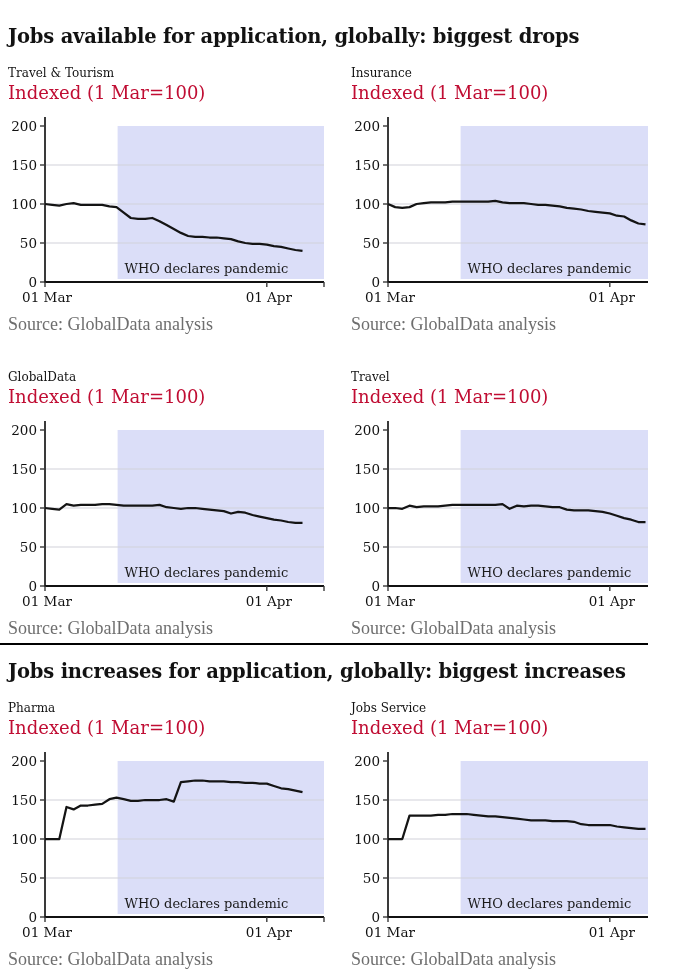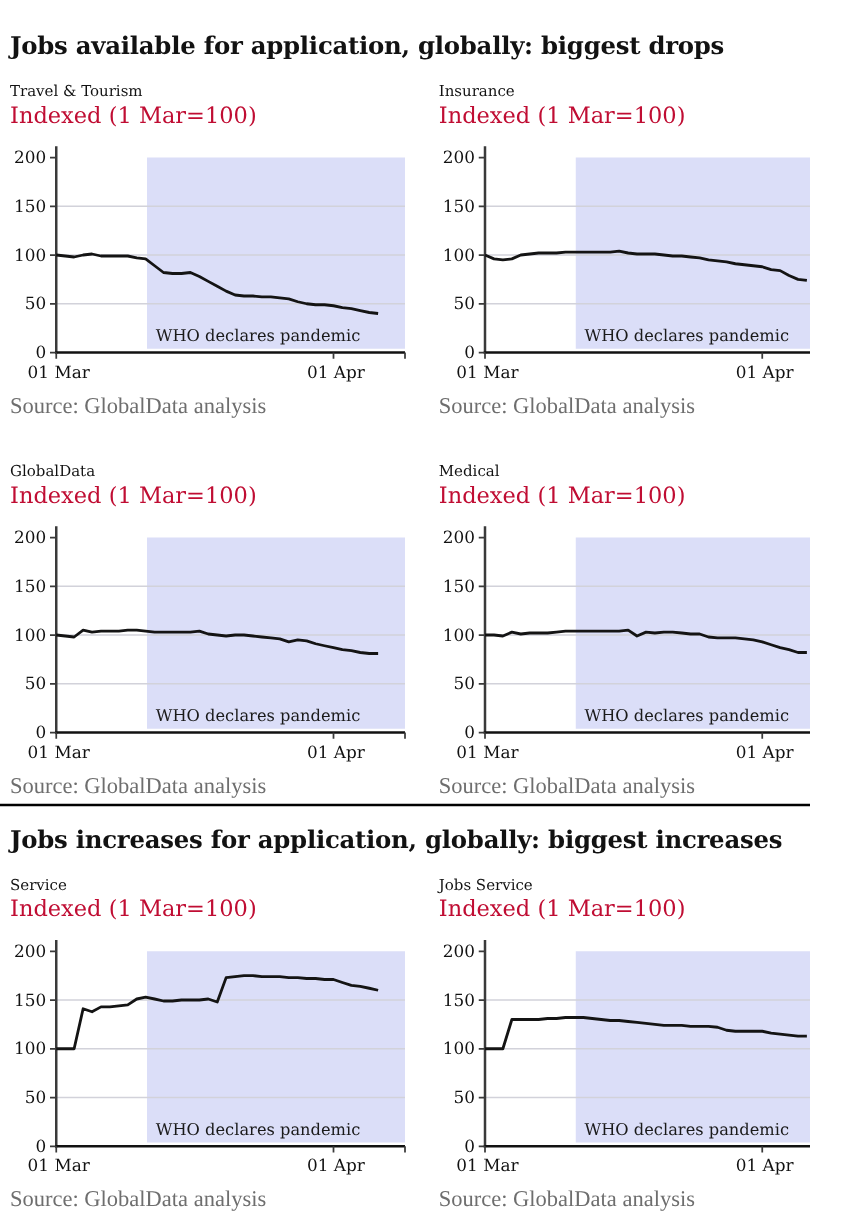--- a/index.html
+++ b/index.html
@@ -113,21 +113,21 @@
           <line x1="258.8" x2="258.8" y1="168" y2="173" stroke="#3a3a3a" stroke-width="1.4"></line>
           <text x="260.8" y="188" text-anchor="middle" class="tick">01 Apr</text>
           <line x1="316" x2="316" y1="168" y2="173" stroke="#3a3a3a" stroke-width="1.4"></line>
           <text x="116.6" y="159" class="annot">WHO declares pandemic</text>
           <polyline points="37.0,90.0 44.2,90.8 51.3,91.6 58.5,86.1 65.6,87.7 72.8,86.9 79.9,86.9 87.1,86.9 94.2,86.1 101.4,86.1 108.5,86.9 115.7,87.7 122.8,87.7 130.0,87.7 137.2,87.7 144.3,87.7 151.5,86.9 158.6,89.2 165.8,90.0 172.9,90.8 180.1,90.0 187.2,90.0 194.4,90.8 201.5,91.6 208.7,92.3 215.8,93.1 223.0,95.5 230.2,93.9 237.3,94.7 244.5,97.0 251.6,98.6 258.8,100.1 265.9,101.7 273.1,102.5 280.2,104.0 287.4,104.8 294.5,104.8" fill="none" stroke="#141414" stroke-width="2.25" stroke-linejoin="round" stroke-linecap="butt"></polyline>
         </svg>
       <div class="csource">Source: GlobalData analysis</div>
     </figure>
 
     <figure class="chart">
-      <h2 class="ctitle">Medical</h2>
+      <h2 class="ctitle">Travel</h2>
       <div class="csub">Indexed (1 Mar=100)</div>
       <svg class="plot" width="335" height="196" viewBox="0 0 335 196">
           <rect x="109.61153846153846" y="12" width="206.38846153846154" height="153" fill="#dbdef8"></rect>
           <line x1="37" x2="316" y1="129.0" y2="129.0" stroke="#d2d2da" stroke-width="1.1"></line>
           <line x1="37" x2="316" y1="90.0" y2="90.0" stroke="#d2d2da" stroke-width="1.1"></line>
           <line x1="37" x2="316" y1="51.0" y2="51.0" stroke="#d2d2da" stroke-width="1.1"></line>
           <line x1="37" x2="37" y1="3" y2="169" stroke="#3a3a3a" stroke-width="2"></line>
           <line x1="36" x2="316" y1="168" y2="168" stroke="#111" stroke-width="2"></line>
           <line x1="32" x2="37" y1="168.0" y2="168.0" stroke="#3a3a3a" stroke-width="1.4"></line>
           <text x="29" y="172.5" text-anchor="end" class="tick">0</text>
@@ -152,21 +152,21 @@
 
   </div>
 
   <hr class="divider">
 
   <h1 class="sec-header">Jobs increases for application, globally: biggest increases</h1>
 
   <div class="grid">
 
     <figure class="chart">
-      <h2 class="ctitle">Service</h2>
+      <h2 class="ctitle">Pharma</h2>
       <div class="csub">Indexed (1 Mar=100)</div>
       <svg class="plot" width="335" height="196" viewBox="0 0 335 196">
           <rect x="109.61153846153846" y="12" width="206.38846153846154" height="153" fill="#dbdef8"></rect>
           <line x1="37" x2="316" y1="129.0" y2="129.0" stroke="#d2d2da" stroke-width="1.1"></line>
           <line x1="37" x2="316" y1="90.0" y2="90.0" stroke="#d2d2da" stroke-width="1.1"></line>
           <line x1="37" x2="316" y1="51.0" y2="51.0" stroke="#d2d2da" stroke-width="1.1"></line>
           <line x1="37" x2="37" y1="3" y2="169" stroke="#3a3a3a" stroke-width="2"></line>
           <line x1="36" x2="316" y1="168" y2="168" stroke="#111" stroke-width="2"></line>
           <line x1="32" x2="37" y1="168.0" y2="168.0" stroke="#3a3a3a" stroke-width="1.4"></line>
           <text x="29" y="172.5" text-anchor="end" class="tick">0</text>

